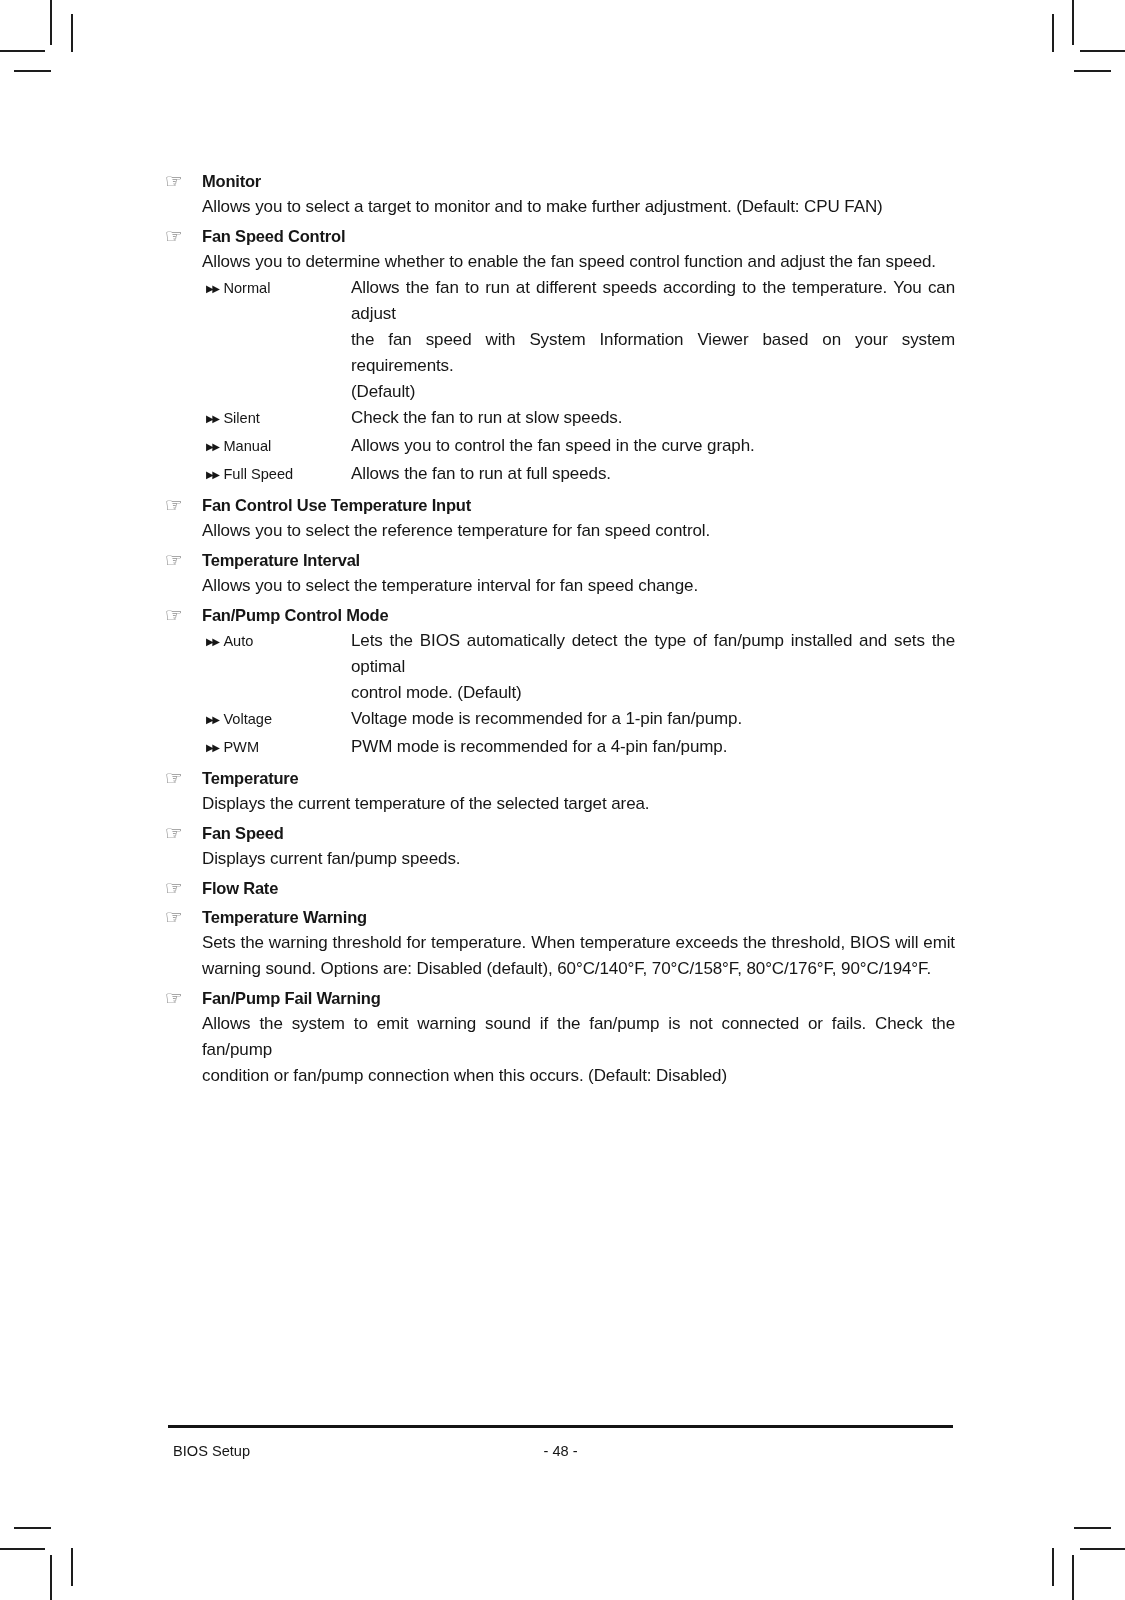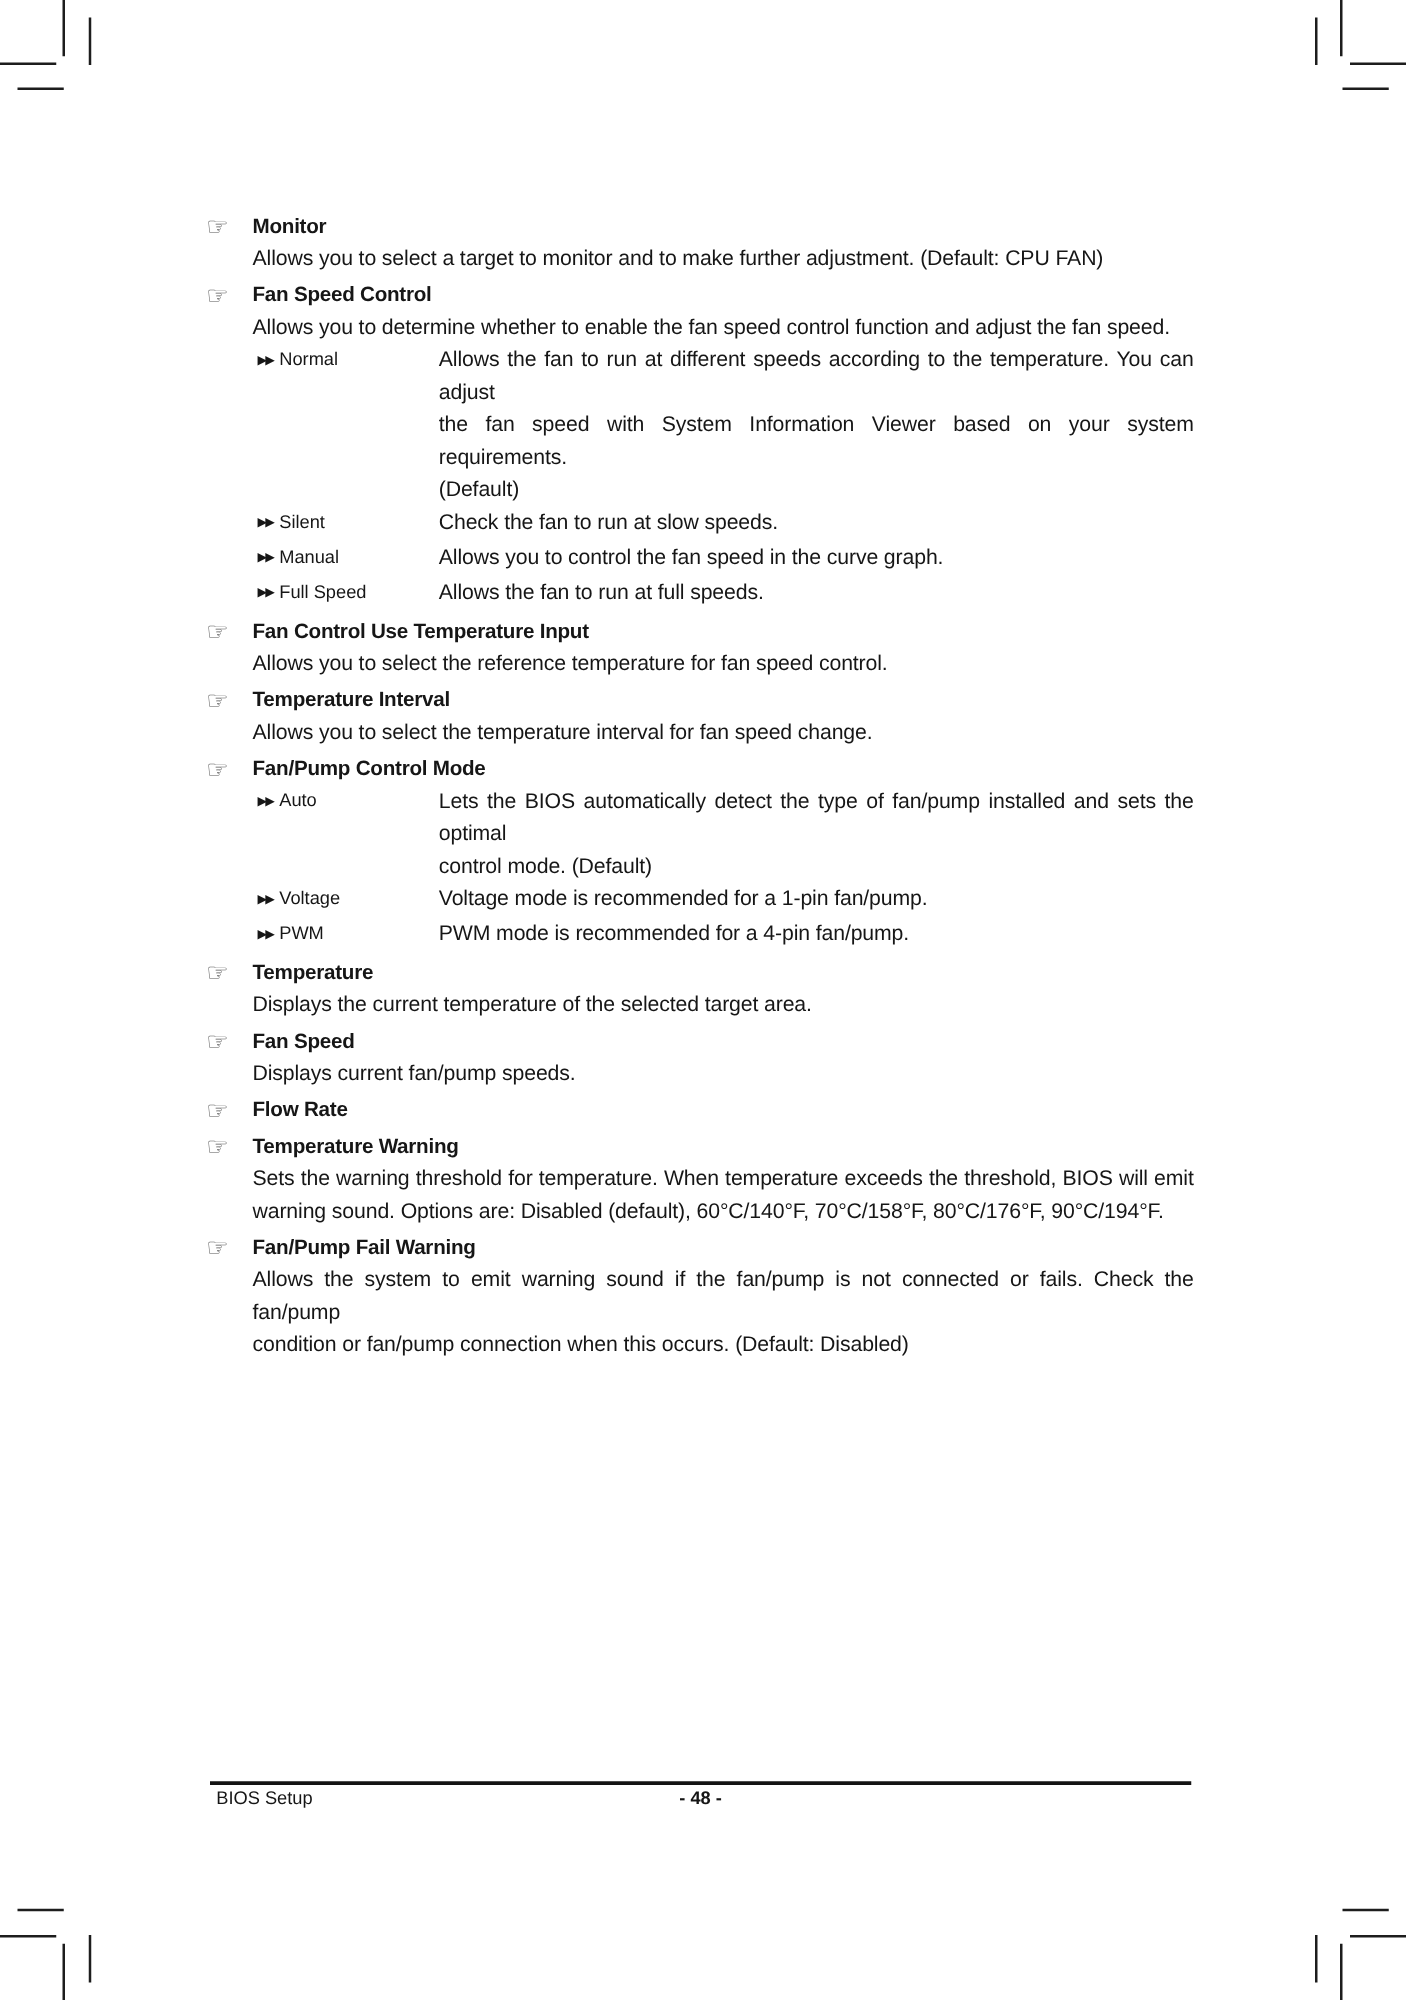--- a/index.html
+++ b/index.html
@@ -25,23 +25,23 @@
   .opt { display:flex; }
   .opt-label { flex:0 0 145px; padding-left:4px; font-size:14.6px; line-height:26px; white-space:nowrap; }
   .arr {
     font-family:"DejaVu Sans", sans-serif; font-size:10px; letter-spacing:-1.5px;
     margin-right:5px; position:relative; top:-1px; color:#161616;
   }
   .opt-desc { flex:1; min-width:0; }
   
   .footer { position:absolute; left:168px; top:1425px; width:785px; }
   .footer-rule { height:3px; background:#141414; }
-  .footer-row { position:relative; font-size:14.6px; line-height:21px; padding-top:1px; }
+  .footer-row { position:relative; font-size:14.6px; line-height:21px; padding-top:1px;margin-top:12px; }
   .footer-left { padding-left:5px; }
-  .pageno { position:absolute; left:0; right:0; top:1px; text-align:center;font-weight:bold; }
+  .pageno { position:absolute; left:0; right:0; top:1px; text-align:center; }
 </style>
 </head>
 <body>
 
 <div class="page">
 
   <div class="mark mv" style="left:50px; top:0; height:45px;"></div>
   <div class="mark mv" style="left:71px; top:14px; height:38px;"></div>
   <div class="mark mh" style="left:0; top:50px; width:45px;"></div>
   <div class="mark mh" style="left:14px; top:70px; width:37px;"></div>

